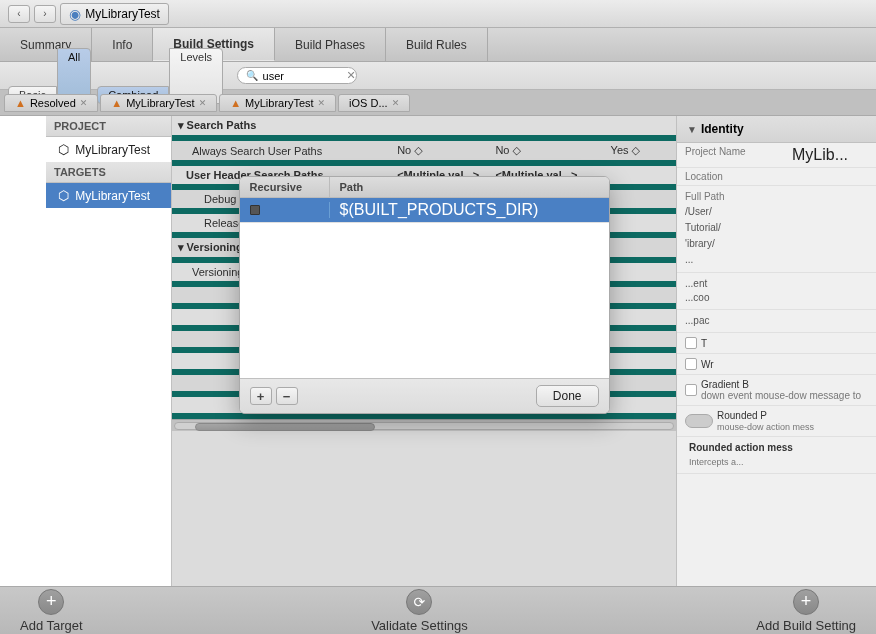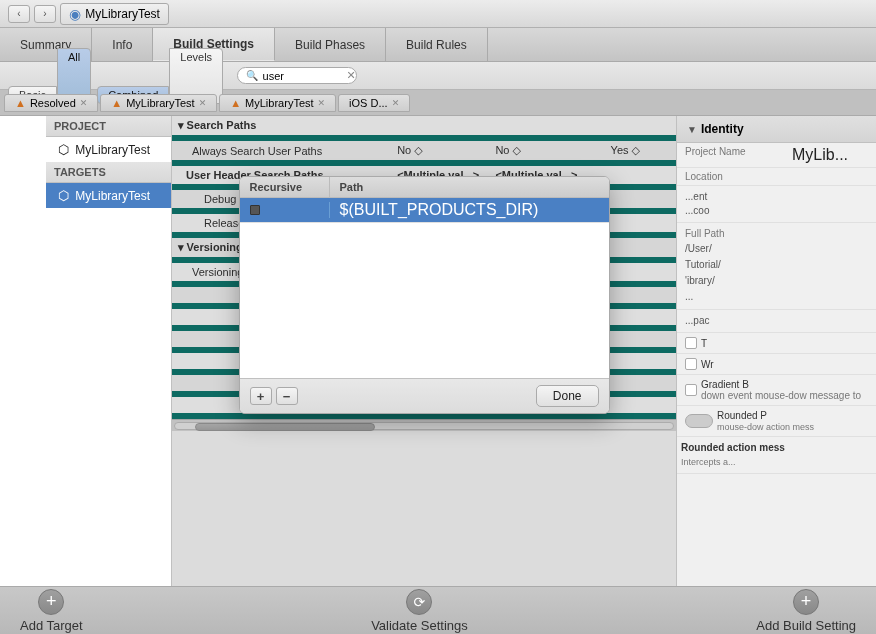--- a/index.html
+++ b/index.html
@@ -237,21 +237,21 @@
       background: white;
       display: flex; align-items: center; justify-content: center;
     }
     .toggle-like {
       width: 28px; height: 14px;
       background: #ccc;
       border-radius: 7px;
       border: 1px solid #aaa;
     }
     .rounded-action {
-      padding: 4px 4px;
+      padding: 4px 12px;
       font-size: 10px;
       color: #333;
       line-height: 1.4;
       border-bottom: 1px solid #e0e0e0;
     }
 
     
     .popup-overlay {
       position: absolute;
       top: 0; left: 0; right: 0; bottom: 0;
@@ -581,28 +581,28 @@
     </div>
     <div class="identity-row">
       <span class="identity-label">Project Name</span>
       <span class="identity-value">MyLib...</span>
     </div>
     <div class="identity-row">
       <span class="identity-label">Location</span>
       <span class="identity-value"></span>
     </div>
     <div class="identity-subtext">
-      <div>...ent</div>
-      <div>...coo</div>
-    </div>
-    <div class="identity-subtext">
       <div style="font-size:10px;color:#777;">Full Path</div>
       <div style="font-size:10px;color:#555;line-height:1.6;">
         /User/<br>Tutorial/<br>'ibrary/<br>...<br>
       </div>
+    </div>
+    <div class="identity-subtext">
+      <div>...ent</div>
+      <div>...coo</div>
     </div>
     <div class="identity-subtext">
       <span>...pac</span>
     </div>
     <div class="identity-checkbox-row">
       <div class="mini-checkbox"></div>
       <span>T</span>
     </div>
     <div class="identity-checkbox-row">
       <div class="mini-checkbox"></div>

